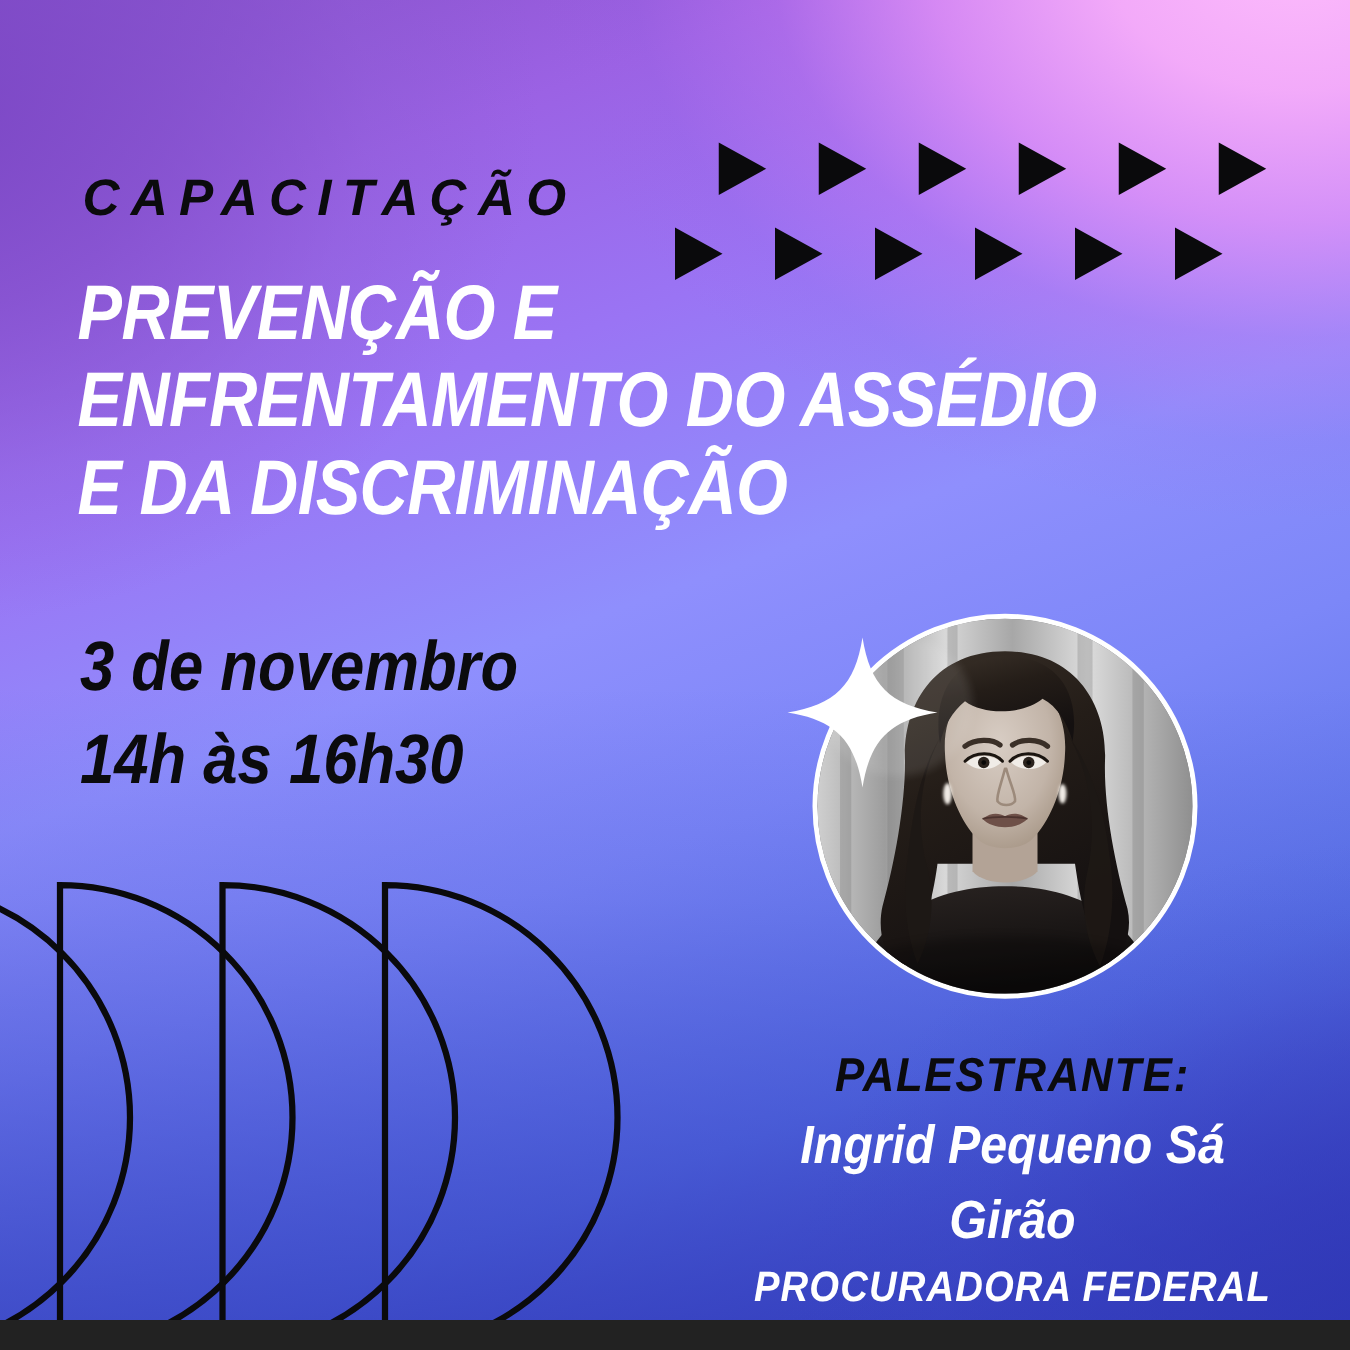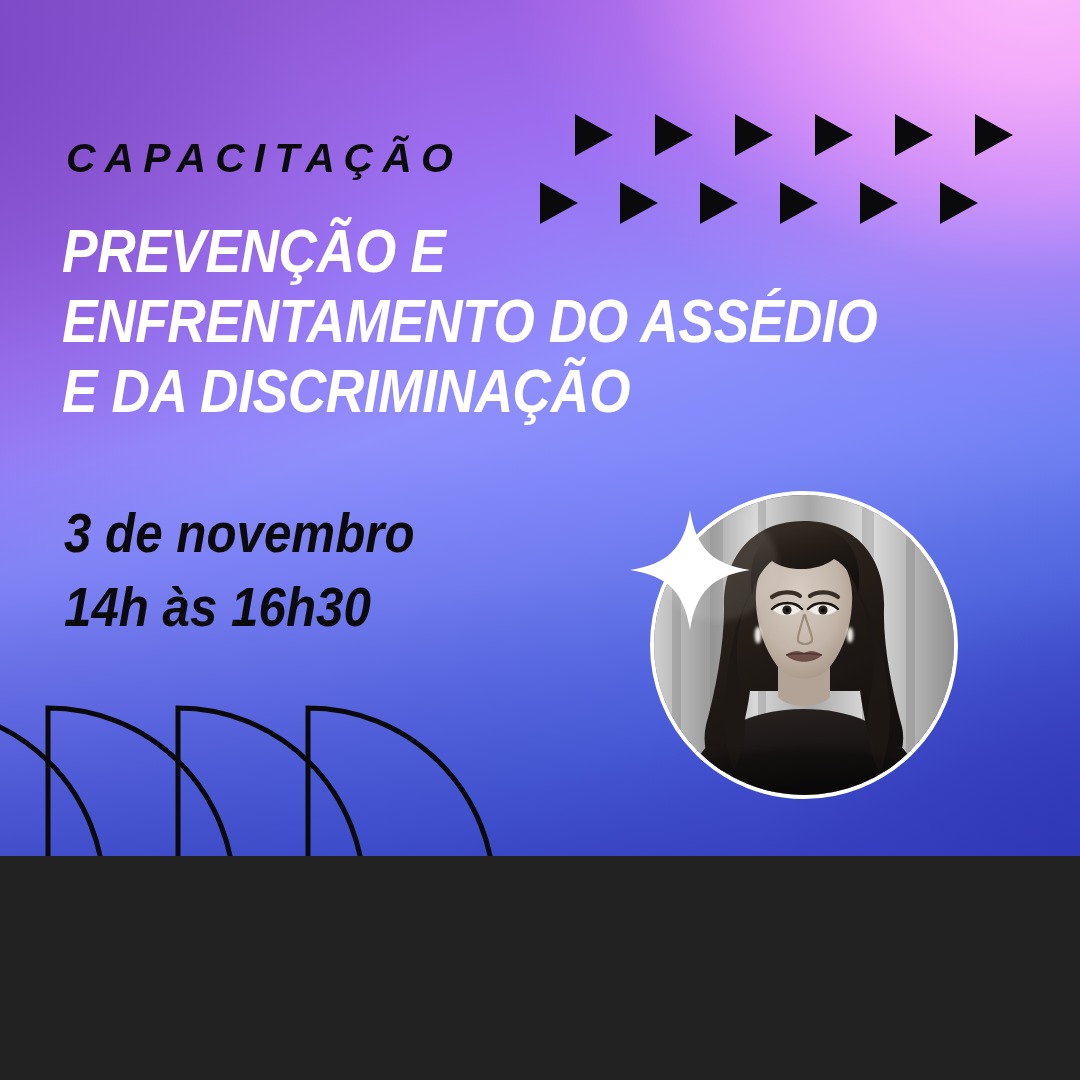--- a/index.html
+++ b/index.html
@@ -6,21 +6,21 @@
   html, body {
     margin: 0;
     padding: 0;
     background: #222;
   }
   * { box-sizing: border-box; }
 
   .poster {
     position: relative;
     width: 1080px;
-    height: 856px;
+    height: 1056px;
     overflow: hidden;
     font-family: "Liberation Sans", "DejaVu Sans", sans-serif;
     background: #a21caf;
   }
 
   
   .bg-base {
     position: absolute;
     inset: 0;
     background: linear-gradient(160deg,
@@ -362,14 +362,19 @@
       <g fill="#efeae4" filter="url(#soft)">
         <ellipse cx="104" cy="140" rx="3.4" ry="8.6"></ellipse>
         <ellipse cx="196" cy="140" rx="3.2" ry="7.8"></ellipse>
       </g>
 
       <ellipse cx="150" cy="300" rx="150" ry="46" fill="#000" opacity="0.22" filter="url(#softer)"></ellipse>
       <ellipse cx="64" cy="70" rx="60" ry="56" fill="#fff" opacity="0.10" filter="url(#softer)"></ellipse>
     </svg>
   </div>
 
+  <div class="speaker">
+    <p class="role-label">PALESTRANTE:</p>
+    <p class="name">Ingrid Pequeno Sá Girão</p>
+    <p class="title">PROCURADORA FEDERAL</p>
+  </div>
 
 </div>
 
 </body></html>

